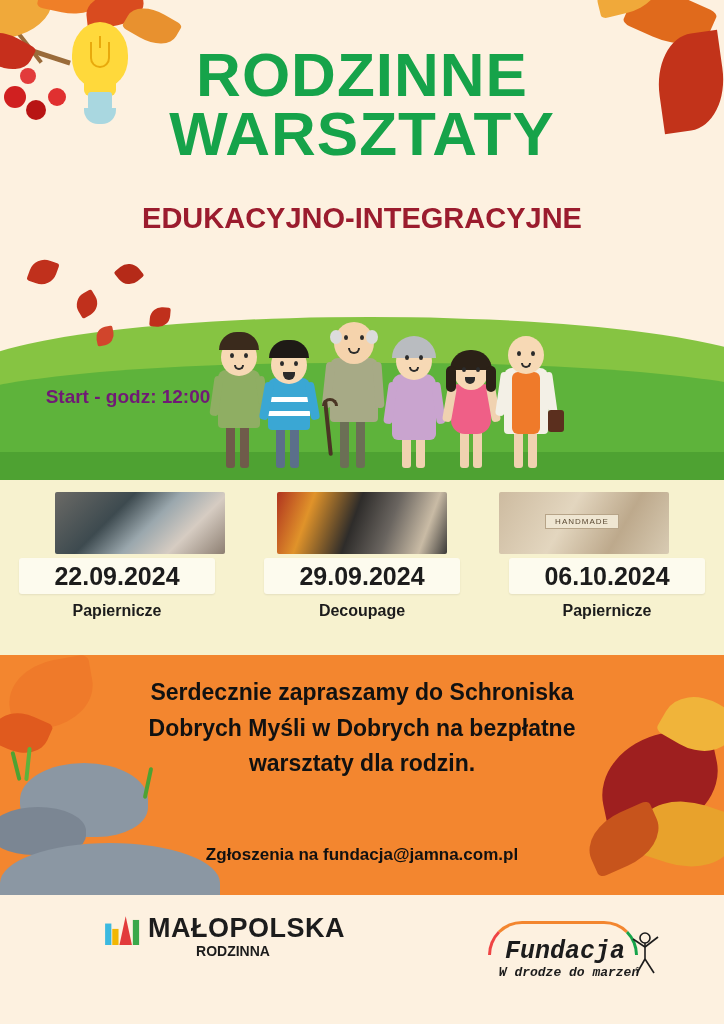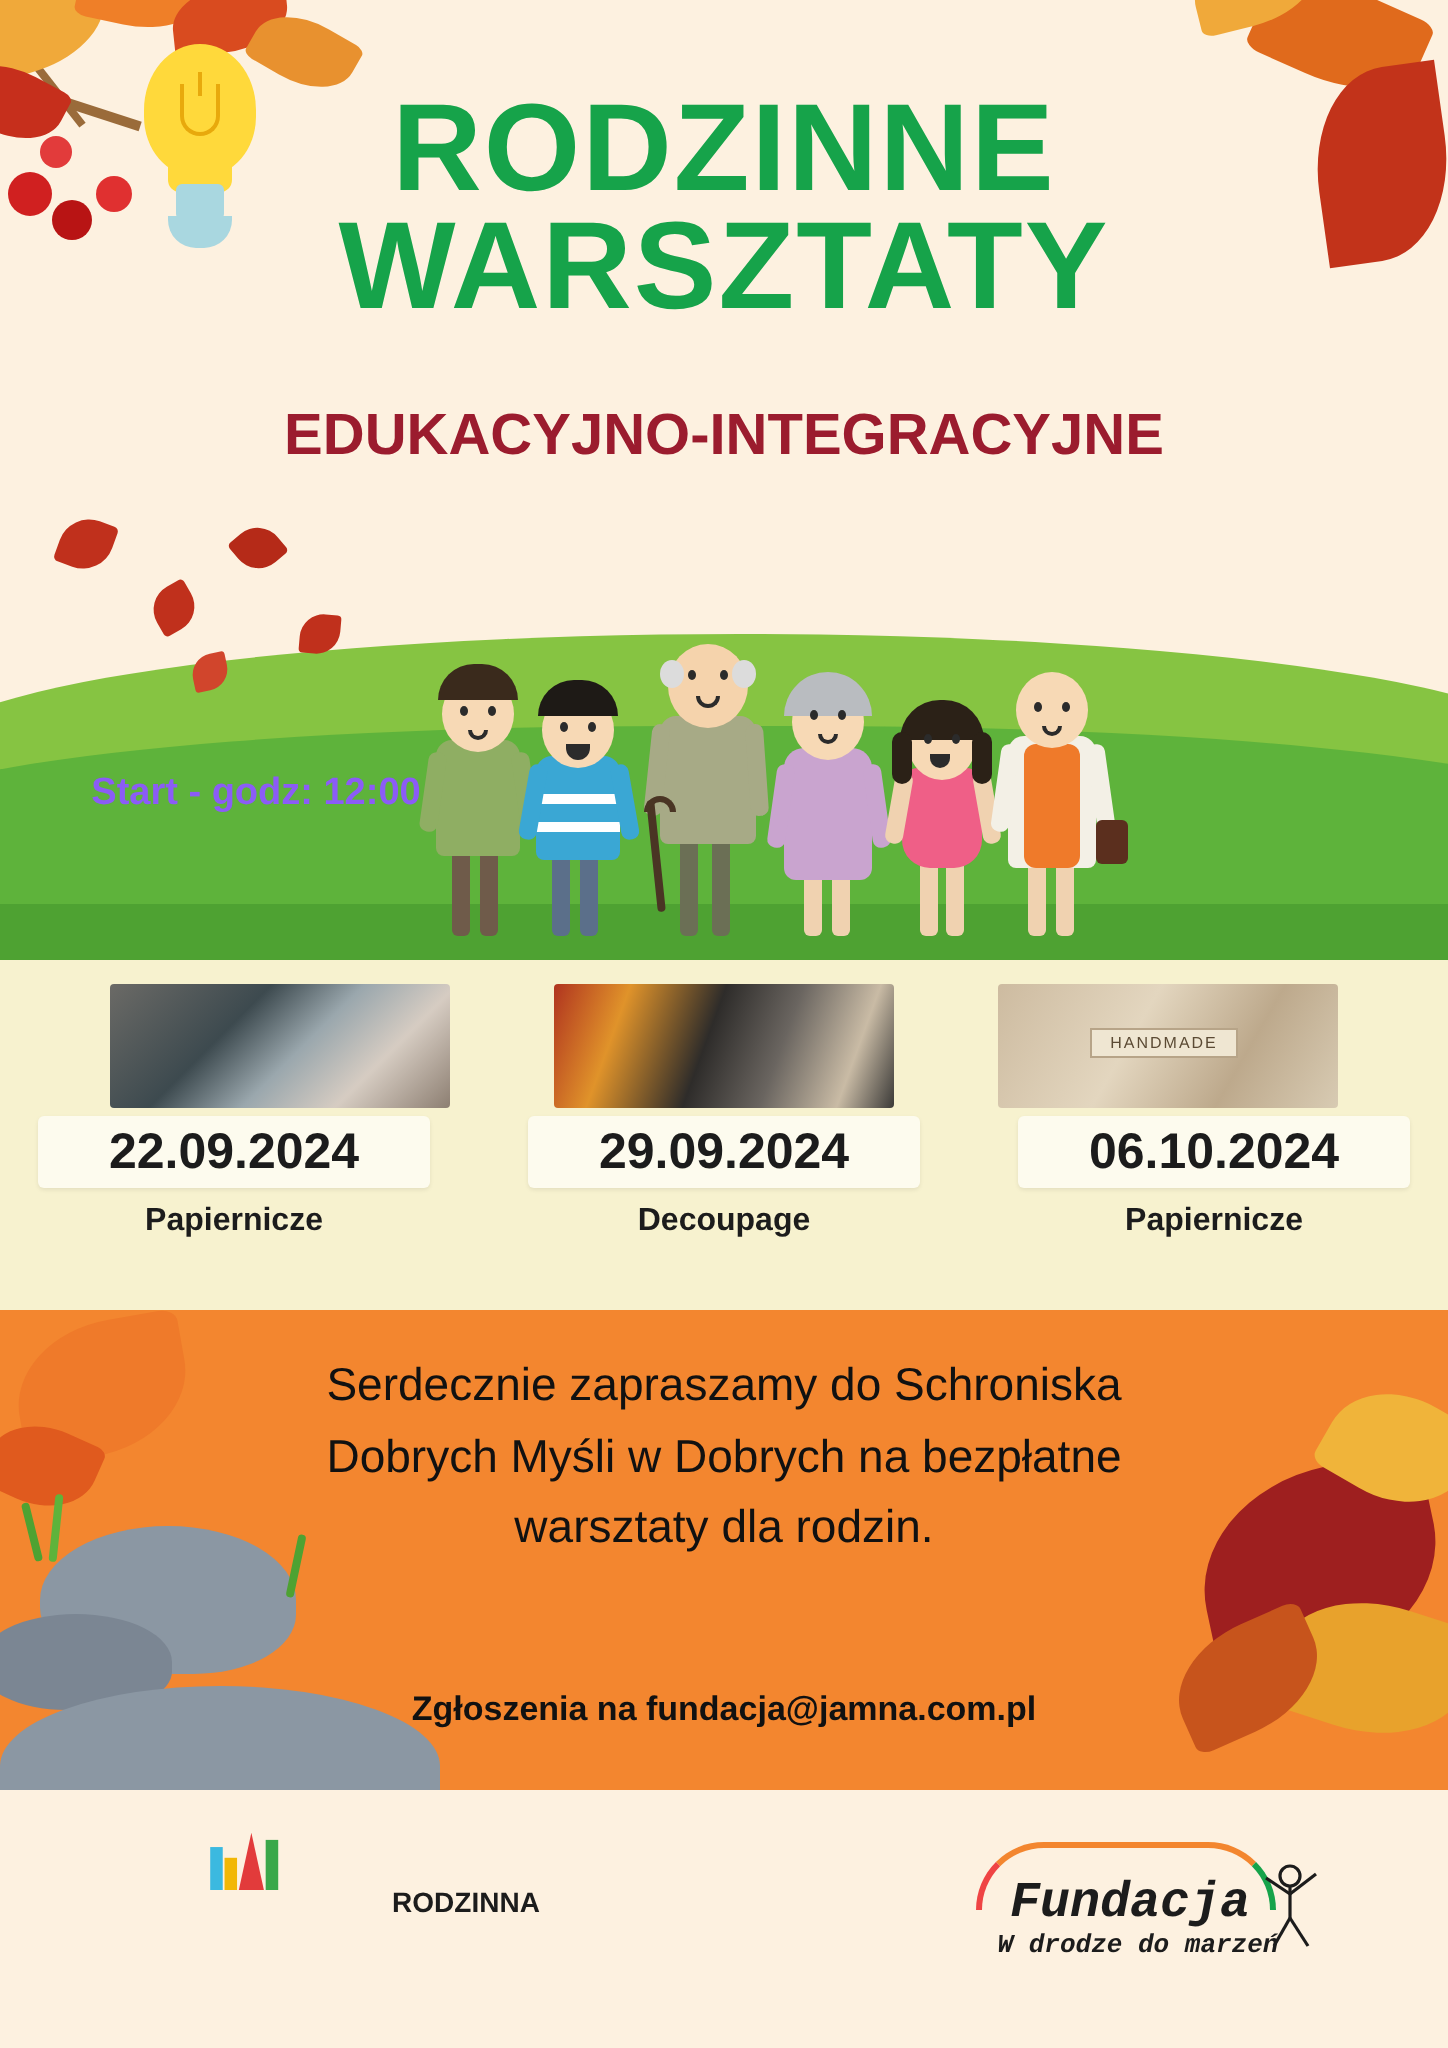--- a/index.html
+++ b/index.html
@@ -94,21 +94,21 @@
   .hill-front {
     position: absolute; left: -60px; top: 108px; width: 860px; height: 200px;
     background: #5eb33b; border-radius: 46% 46% 0 0 / 46px 46px 0 0;
   }
   .grass-strip {
     position: absolute; left: 0; bottom: 0; width: 724px; height: 28px;
     background: #4ea232;
   }
   .start-text {
     position: absolute; left: 28px; top: 128px; width: 200px;
-    text-align: center; color: #8b5cf6; font-weight: bold; font-size: 19px;
+    text-align: center; color: #701a75; font-weight: bold; font-size: 19px;
     line-height: 1.5;
   }
 
   
   .person { position: absolute; bottom: 12px; }
   .head { position: absolute; border-radius: 50%; }
   .body-sh { position: absolute; border-radius: 8px 8px 4px 4px; }
   .leg { position: absolute; width: 9px; border-radius: 3px; }
   .arm { position: absolute; width: 9px; border-radius: 4px; }
   .eye { position: absolute; width: 4px; height: 5px; background: #2b2b2b; border-radius: 50%; }
@@ -139,21 +139,21 @@
   }
 
   
   .invite {
     position: absolute; top: 655px; left: 0; width: 724px; height: 240px;
     background: #f3862f;
     overflow: hidden;
   }
   .invite-text {
     position: absolute; left: 112px; top: 20px; width: 500px;
-    text-align: center; color: #111; font-weight: normal; font-size: 23px;
+    text-align: center; color: #111; font-weight: bold; font-size: 23px;
     line-height: 1.55;
   }
   .invite-mail {
     position: absolute; left: 112px; top: 190px; width: 500px;
     text-align: center; color: #111; font-weight: bold; font-size: 17px;
   }
   .rock {
     position: absolute; background: #8b97a3; border-radius: 50% 50% 40% 45%;
   }
 
@@ -391,20 +391,21 @@
   </div>
 
   <div class="footer">
 
     <svg class="mal-logo" viewBox="0 0 40 38">
       <rect x="0" y="14" width="7" height="24" fill="#3bb9e0"></rect>
       <rect x="8" y="20" width="7" height="18" fill="#f2b705"></rect>
       <polygon points="16,38 23,6 30,38" fill="#e23b3b"></polygon>
       <rect x="31" y="10" width="7" height="28" fill="#3aa84a"></rect>
     </svg>
+    <div class="mal-name">MAŁOPOLSKA</div>
     <div class="mal-sub">RODZINNA</div>
 
     <div class="fund-logo">
       <div class="fund-arc"></div>
       <div class="fund-name">Fundacja</div>
       <div class="fund-tag">W drodze do marzeń</div>
       <svg style="position:absolute;left:148px;top:16px;width:34px;height:44px;" viewBox="0 0 34 44">
         <circle cx="17" cy="7" r="5" fill="none" stroke="#1c1c1c" stroke-width="1.6"></circle>
         <line x1="17" y1="12" x2="17" y2="28" stroke="#1c1c1c" stroke-width="1.6"></line>
         <line x1="17" y1="16" x2="5" y2="8" stroke="#1c1c1c" stroke-width="1.6"></line>

